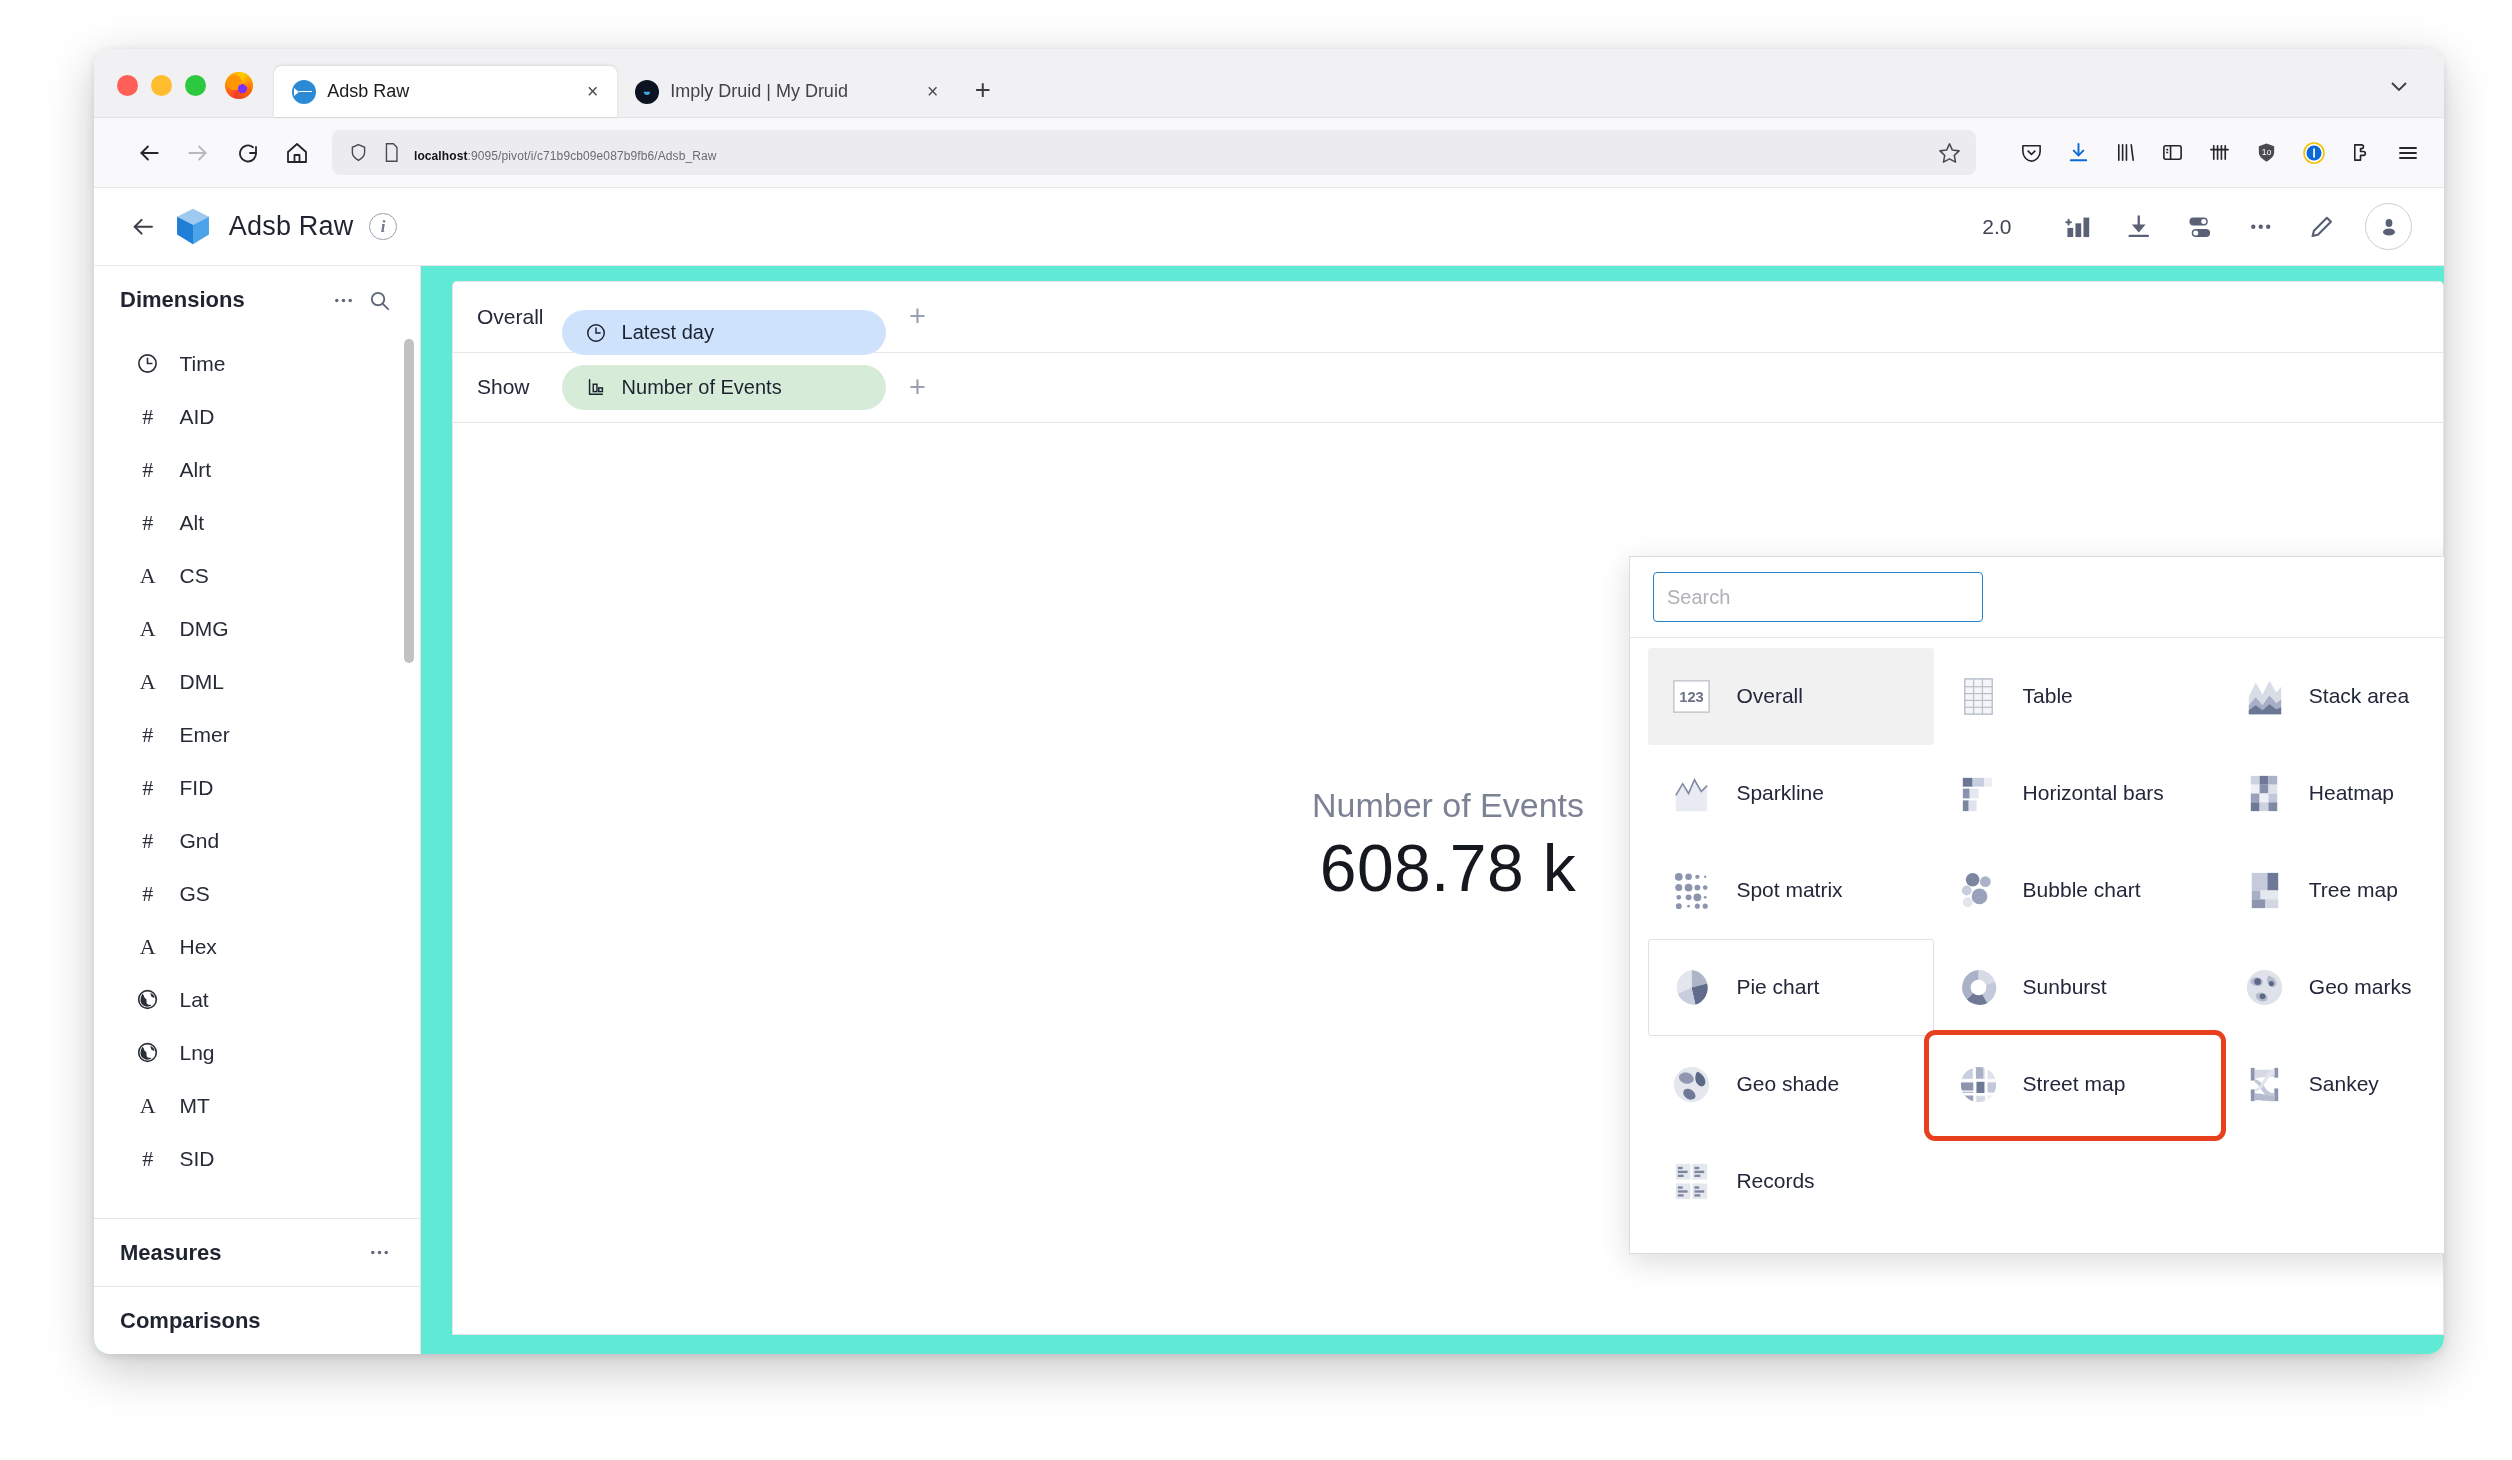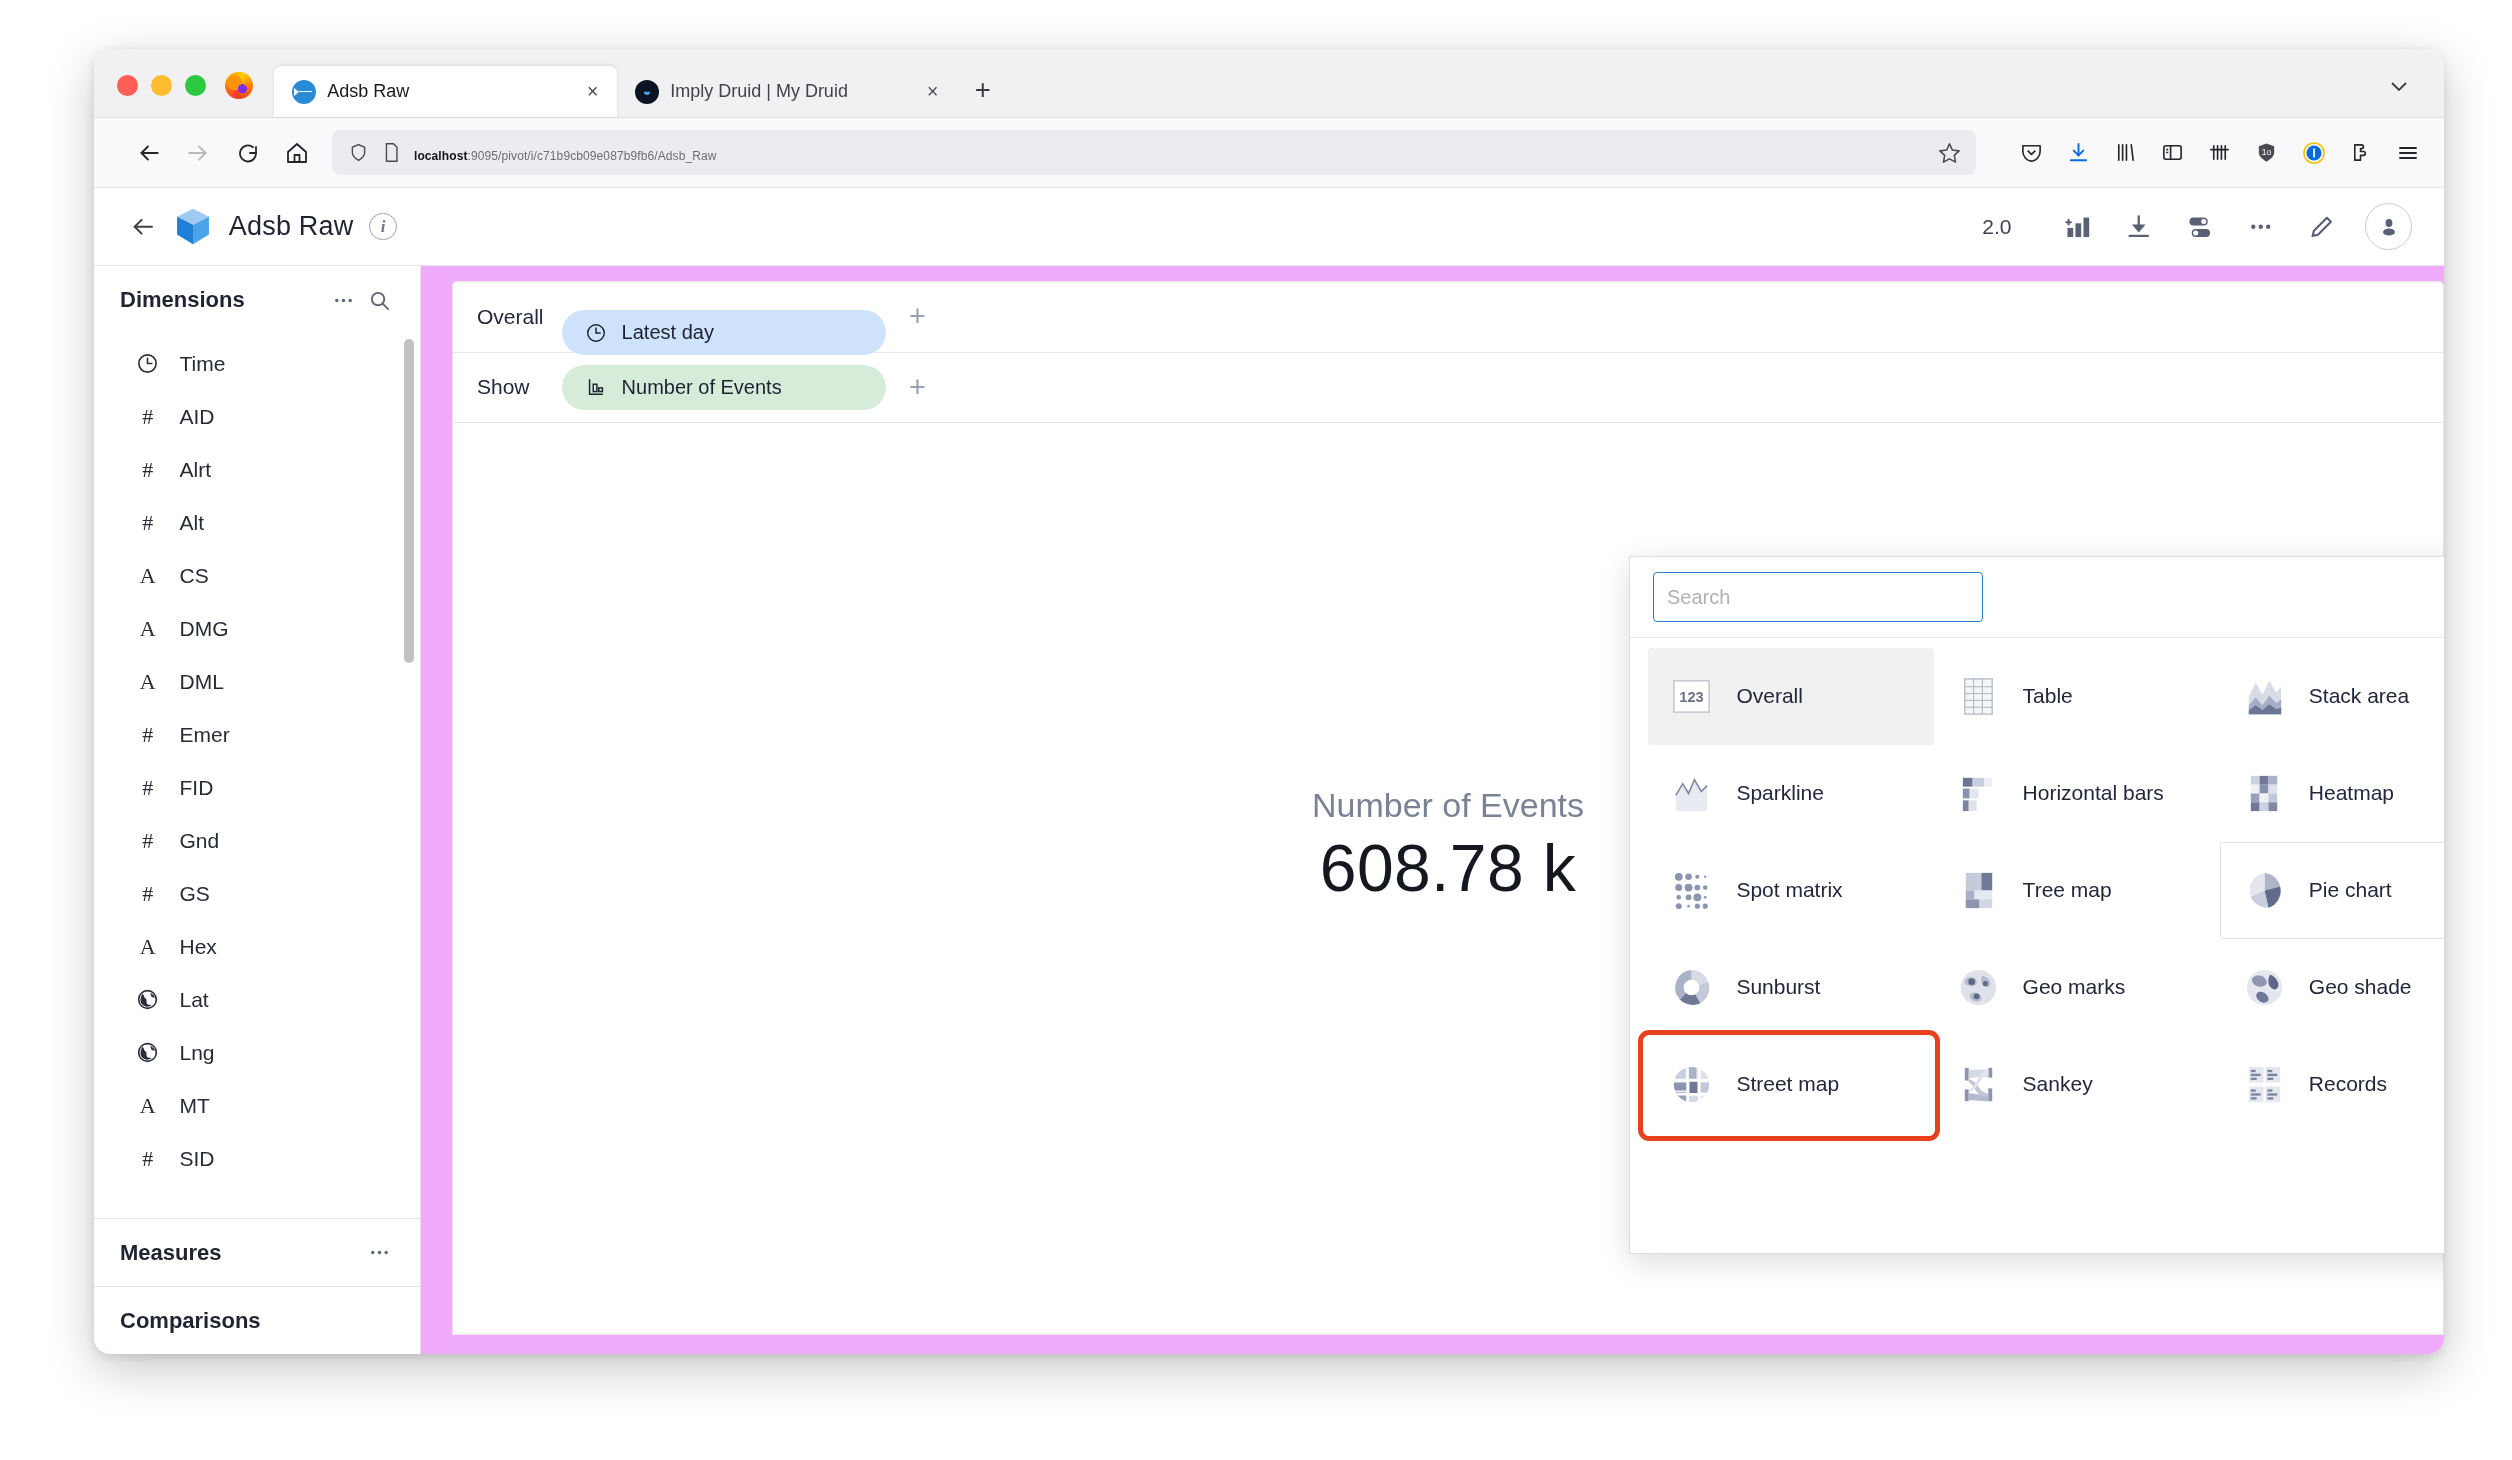--- a/index.html
+++ b/index.html
@@ -183,21 +183,21 @@
     display:flex;align-items:center;justify-content:center;
     color:#5a6175; border-radius:6.5px;
   }
   .avatar-btn {
     width: 47px;height:47px;border-radius:50%;border:1.2px solid #c9cdd6;
     display:flex;align-items:center;justify-content:center;color:#5a6175;
     margin-left: 21px;
   }
 
   
-  .app-body { flex:1 1 auto; display:flex; overflow:hidden; background:#f0abfc; position:relative;justify-content:flex-end;}
+  .app-body { flex:1 1 auto; display:flex; overflow:hidden; background:#5eead4; position:relative;justify-content:flex-end;}
 
   .sidebar {
     width: 327px; flex:0 0 auto;
     border-right: 0.8px solid #e4e4e9;
     display:flex; flex-direction:column;
     background:#fff;
     position: relative;
   }
   .side-section-hdr {
     height: 68px; display:flex; align-items:center;
@@ -820,20 +820,30 @@
                       <circle cx="38" cy="31" r="1.4"></circle>
                     <circle cx="11" cy="40" r="3"></circle>
                       <circle cx="21" cy="40" r="1.4"></circle>
                       <circle cx="30" cy="40" r="2.6"></circle>
                       <circle cx="38" cy="40" r="2.6"></circle>
                   </g>
                 </svg>
                 <span class="viz-name">Spot matrix</span>
               </div>
 
+              <div class="viz-item">
+                <svg class="viz-ico" viewBox="0 0 48 48">
+                  <circle cx="18" cy="13" r="7" fill="#7d86a1"></circle>
+                  <circle cx="31" cy="15" r="5.5" fill="#aab2c8"></circle>
+                  <circle cx="12" cy="24" r="5" fill="#c9cede"></circle>
+                  <circle cx="25" cy="30" r="8" fill="#9aa2bb"></circle>
+                  <circle cx="13" cy="36" r="5" fill="#e2e5ee"></circle>
+                </svg>
+                <span class="viz-name">Bubble chart</span>
+              </div>
 
               <div class="viz-item">
                 <svg class="viz-ico" viewBox="0 0 48 48">
                   <rect x="11" y="6" width="16" height="18" fill="#c6cbdb"></rect>
                   <rect x="27" y="6" width="11" height="18" fill="#6f7897"></rect>
                   <rect x="11" y="24" width="9" height="9" fill="#a8b0c6"></rect>
                   <rect x="20" y="24" width="18" height="9" fill="#e6e9f0"></rect>
                   <rect x="11" y="33" width="14" height="9" fill="#8d95ae"></rect>
                   <rect x="25" y="33" width="13" height="9" fill="#d2d6e2"></rect>
                 </svg>

